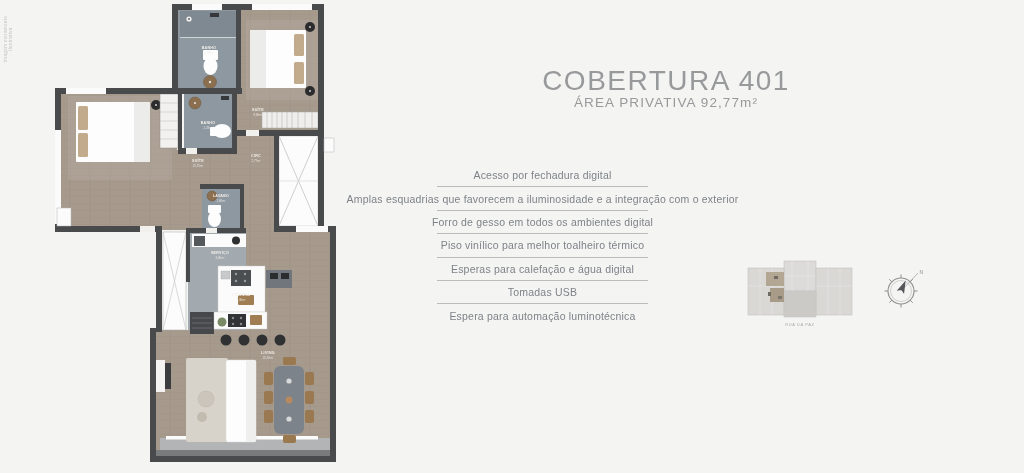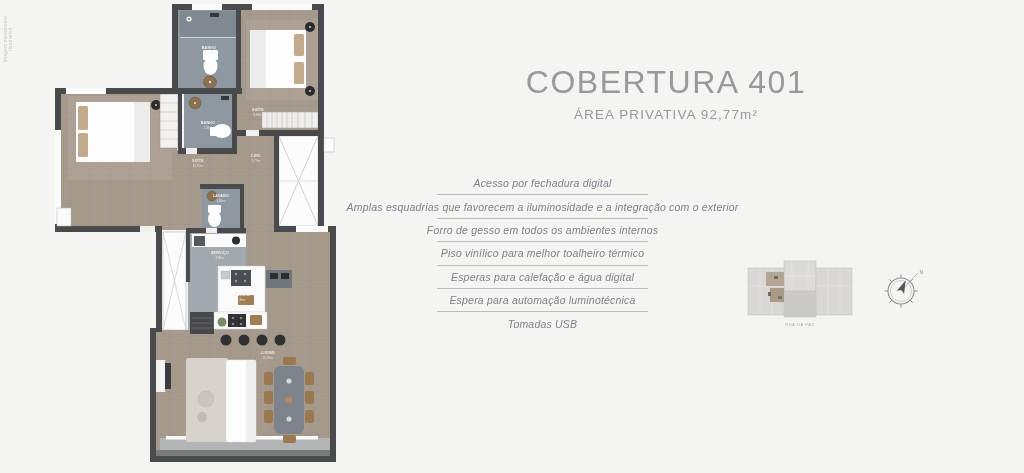--- a/index.html
+++ b/index.html
@@ -8,23 +8,23 @@
     background:#f4f4f3; overflow:hidden;
     font-family:"Liberation Sans", sans-serif;
   }
   .disclaimer {
     position:absolute; left:-22px; top:34px; width:60px;
     transform:rotate(-90deg); text-align:center;
     font-size:4.5px; letter-spacing:.4px; color:#c6c6c6;
   }
   .floorplan-wrap { position:absolute; left:0; top:0; width:345px; height:473px; }
   .title-block { position:absolute; left:516px; top:66px; width:300px; text-align:center; color:#97999b; }
-  .title { font-size:32px; font-weight:300; letter-spacing:1.5px; line-height:1.05; }
-  .subtitle { font-size:13.5px; letter-spacing:1.1px; margin-top:7px; color:#98999b; }
-  .features { position:absolute; left:437px; top:172px; width:211px;font-style:italic; }
+  .title { font-size:28px; font-weight:300; letter-spacing:1.5px; line-height:1.05; }
+  .subtitle { font-size:13.5px; letter-spacing:1.1px; color:#98999b; }
+  .features { position:absolute; left:437px; top:164px; width:211px; }
   .features ul { list-style:none; margin:0; padding:0; }
   .features li {
     height:23.4px; display:flex; align-items:center; justify-content:center;
     border-bottom:1px solid #bcbcbc; box-sizing:border-box;
   }
   .features li:last-child { border-bottom:none; }
   .features li span {
     white-space:nowrap; font-size:10.5px; color:#7e8287; letter-spacing:.2px;
   }
   .siteplan-wrap { position:absolute; left:740px; top:252px; width:140px; height:80px; }
@@ -289,33 +289,33 @@
 
   <div class="features">
     <ul>
       <li>
           <span>Acesso por fechadura digital</span>
         </li>
       <li>
           <span>Amplas esquadrias que favorecem a iluminosidade e a integração com o exterior</span>
         </li>
       <li>
-          <span>Forro de gesso em todos os ambientes internos</span>
+          <span>Forro de gesso em todos os ambientes digital</span>
         </li>
       <li>
           <span>Piso vinílico para melhor toalheiro térmico</span>
         </li>
       <li>
           <span>Esperas para calefação e água digital</span>
         </li>
       <li>
+          <span>Tomadas USB</span>
+        </li>
+      <li>
           <span>Espera para automação luminotécnica</span>
-        </li>
-      <li>
-          <span>Tomadas USB</span>
         </li>
     </ul>
   </div>
 
   <div class="siteplan-wrap">
     <svg viewBox="0 0 140 80" width="140" height="80">
       <g stroke="#c3c2c0" stroke-width="0.6">
         <rect x="44" y="9" width="32" height="30" fill="#dcdbd9"></rect>
         <rect x="8" y="16" width="36" height="47" fill="#d9d8d5"></rect>
         <rect x="76" y="16" width="36" height="47" fill="#d9d8d5"></rect>

